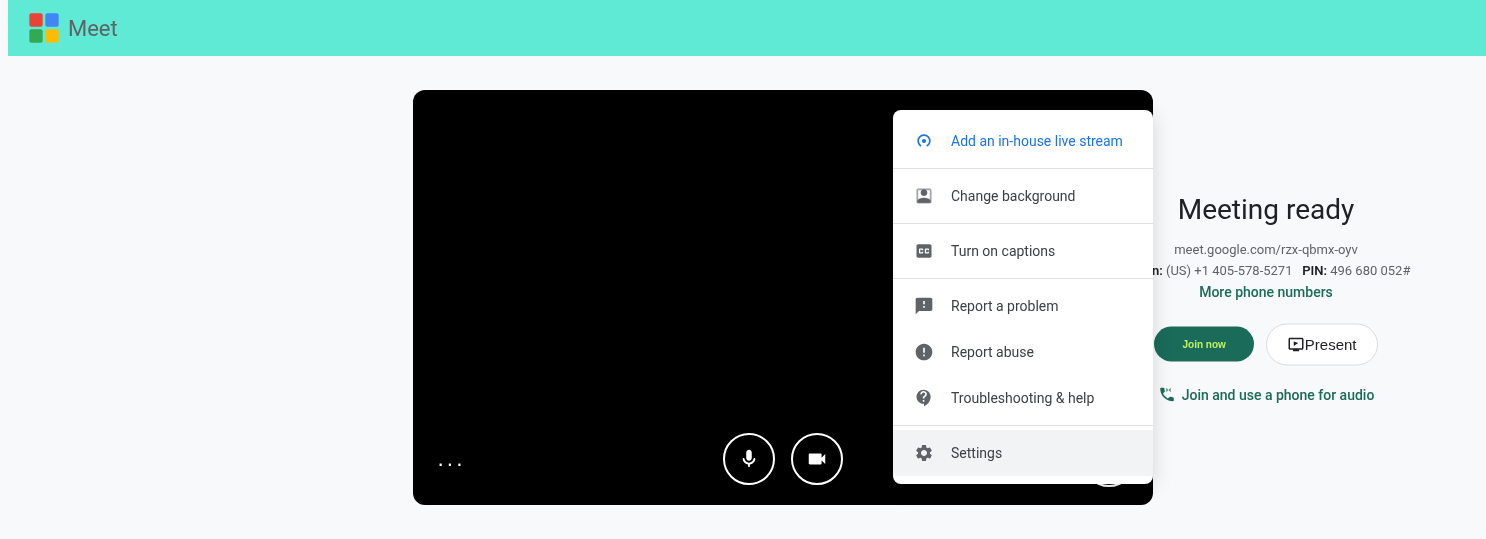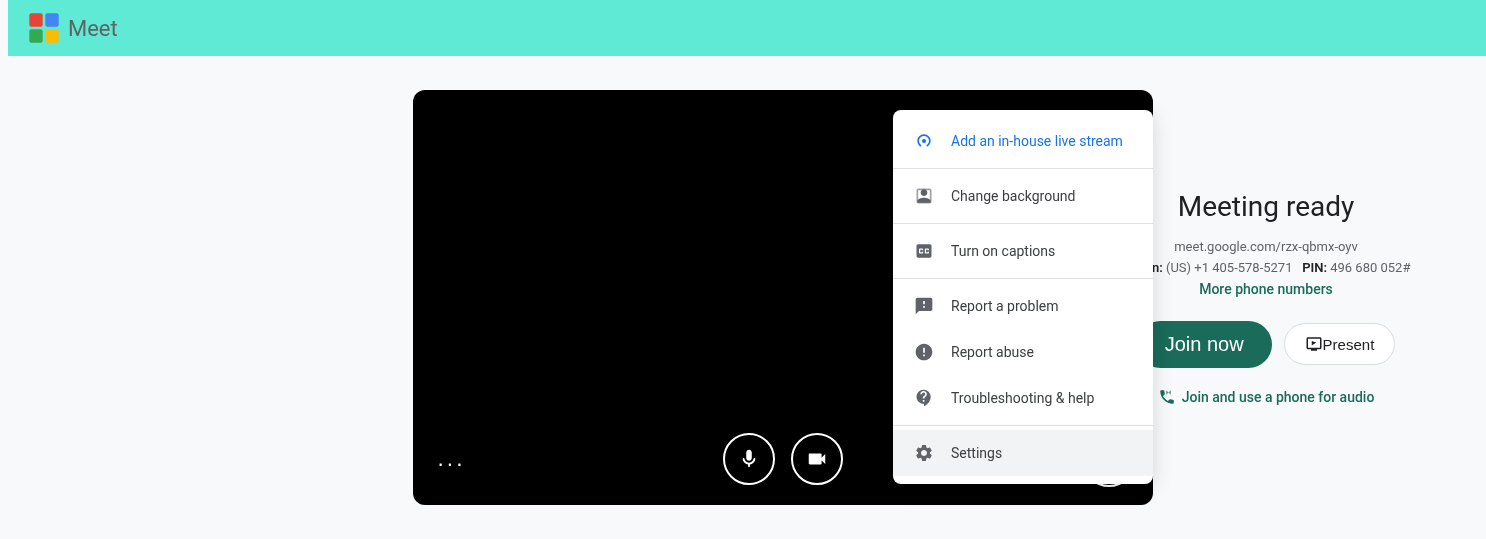--- a/index.html
+++ b/index.html
@@ -195,26 +195,26 @@
     }
     .action-buttons {
       display: flex;
       align-items: center;
       justify-content: center;
       gap: 12px;
       margin-bottom: 20px;
     }
     .join-now-btn {
       background: #1a6b5a;
-      color: #ffffff;
+      color: #bef264;
       border: none;
       border-radius: 24px;
       padding: 12px 28px;
-      font-size: 20px;
-      font-weight: 400;
+      font-size: 10px;
+      font-weight: 700;
       cursor: pointer;
     }
     .present-btn {
       background: #fff;
       color: #202124;
       border: 1px solid #dadce0;
       border-radius: 24px;
       padding: 11px 20px;
       font-size: 15px;
       font-weight: 500;

